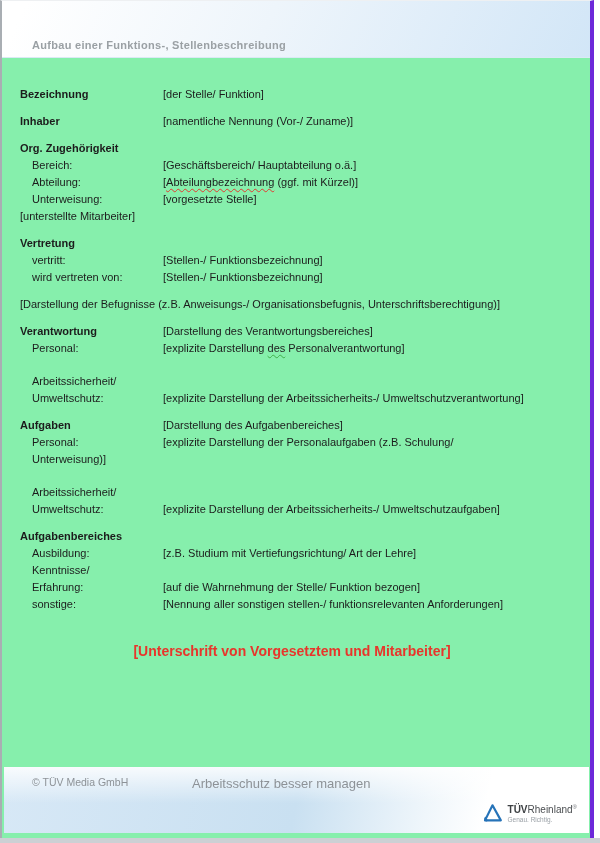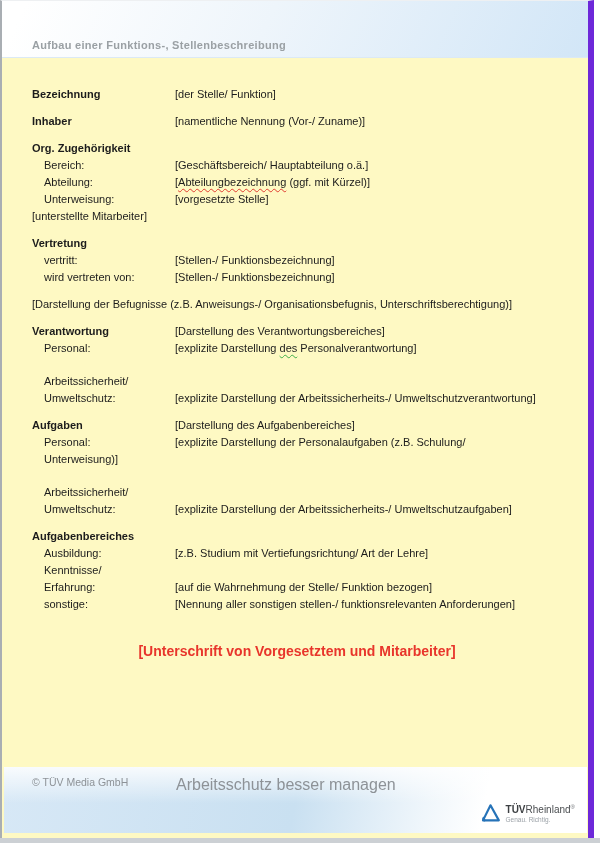--- a/index.html
+++ b/index.html
@@ -1,36 +1,36 @@
 <!DOCTYPE html>
 <html style="--accent-red: #e8352b; --squiggle-red: #e03c31; --squiggle-green: #3fae49; --header-blue: #d2e6f7; --footer-blue: #c9e0f1; --logo-blue: #2673b8; --title-grey: #9aa0a4; --footer-text-grey: #8d9297;"><head>
 <meta charset="utf-8">
 <style>
   html,body{margin:0;padding:0;}
   body{
     width:600px;height:843px;background:#ffffff;overflow:hidden;position:relative;
     font-family:"Liberation Sans",sans-serif;color:#1c1c1c;
   }
   .page{
-    position:relative;width:594px;height:838px;background:#fef9c3;
-    border-left:2px solid #a9aeb3;border-right:6px solid #6d28d9;border-top:1px solid #eef0f2;
+    position:relative;width:594px;height:838px;background:#86efac;
+    border-left:2px solid #a9aeb3;border-right:4px solid #6d28d9;border-top:1px solid #eef0f2;
     box-sizing:border-box;overflow:hidden;
   }
   
   .hdr{
     height:56px;position:relative;
     background:linear-gradient(115deg,#ffffff 4%,#eef5fb 45%,#d2e6f7 100%);
     border-bottom:1px solid #dbe9f5;
   }
   .hdr-title{
     position:absolute;left:30px;bottom:6px;
     font-size:11px;font-weight:bold;color:#9aa0a4;letter-spacing:.3px;
   }
   
-  .content{padding:28px 26px 0 30px;font-size:11px;line-height:17px;}
+  .content{padding:28px 26px 0 18px;font-size:11px;line-height:17px;}
   .section{margin-bottom:10px;}
   .row{display:flex;align-items:flex-start;}
   .row.gap{margin-top:16px;justify-content:center;}
   .lbl{width:143px;flex:none;box-sizing:border-box;}
   .lbl.hd{font-weight:bold;}
   .lbl.sub{padding-left:12px;}
   .val{flex:1;white-space:nowrap;}
   .val.wrap{white-space:normal;}
   .sq-red{
     text-decoration:underline;text-decoration-style:wavy;
@@ -47,21 +47,21 @@
     color:var(--accent-red,#e8352b);margin-top:30px;
   }
   
   .footer{
     position:absolute;left:2px;right:1px;bottom:5px;height:66px;
     background:
       linear-gradient(to bottom, rgba(255,255,255,.85), rgba(255,255,255,0) 55%),
       linear-gradient(100deg,#d7e8f6 0%,#c9e0f1 50%,#eff6fb 72%,#ffffff 82%);
   }
   .copy{position:absolute;left:28px;top:9px;font-size:10.5px;color:#8d9297;}
-  .slogan{position:absolute;left:172px;top:9px;font-size:16px;color:#8d9297;}
+  .slogan{position:absolute;left:188px;top:9px;font-size:13px;color:#8d9297;}
   .logo{position:absolute;right:12px;bottom:9px;display:flex;align-items:center;gap:5px;}
   .logo svg{display:block;}
   .logo-txt{display:flex;flex-direction:column;}
   .brand{font-size:10px;line-height:11px;color:#4a4d50;white-space:nowrap;}
   .brand b{font-weight:bold;color:#3d4043;}
   .brand sup{font-size:6px;color:#6b6f73;}
   .tagline{font-size:6.5px;line-height:8px;color:#9ba1a7;margin-top:1px;}
   .bottom-edge{position:absolute;left:0;top:838px;width:600px;height:5px;background:#ccd0d4;}
 </style>
 </head>

